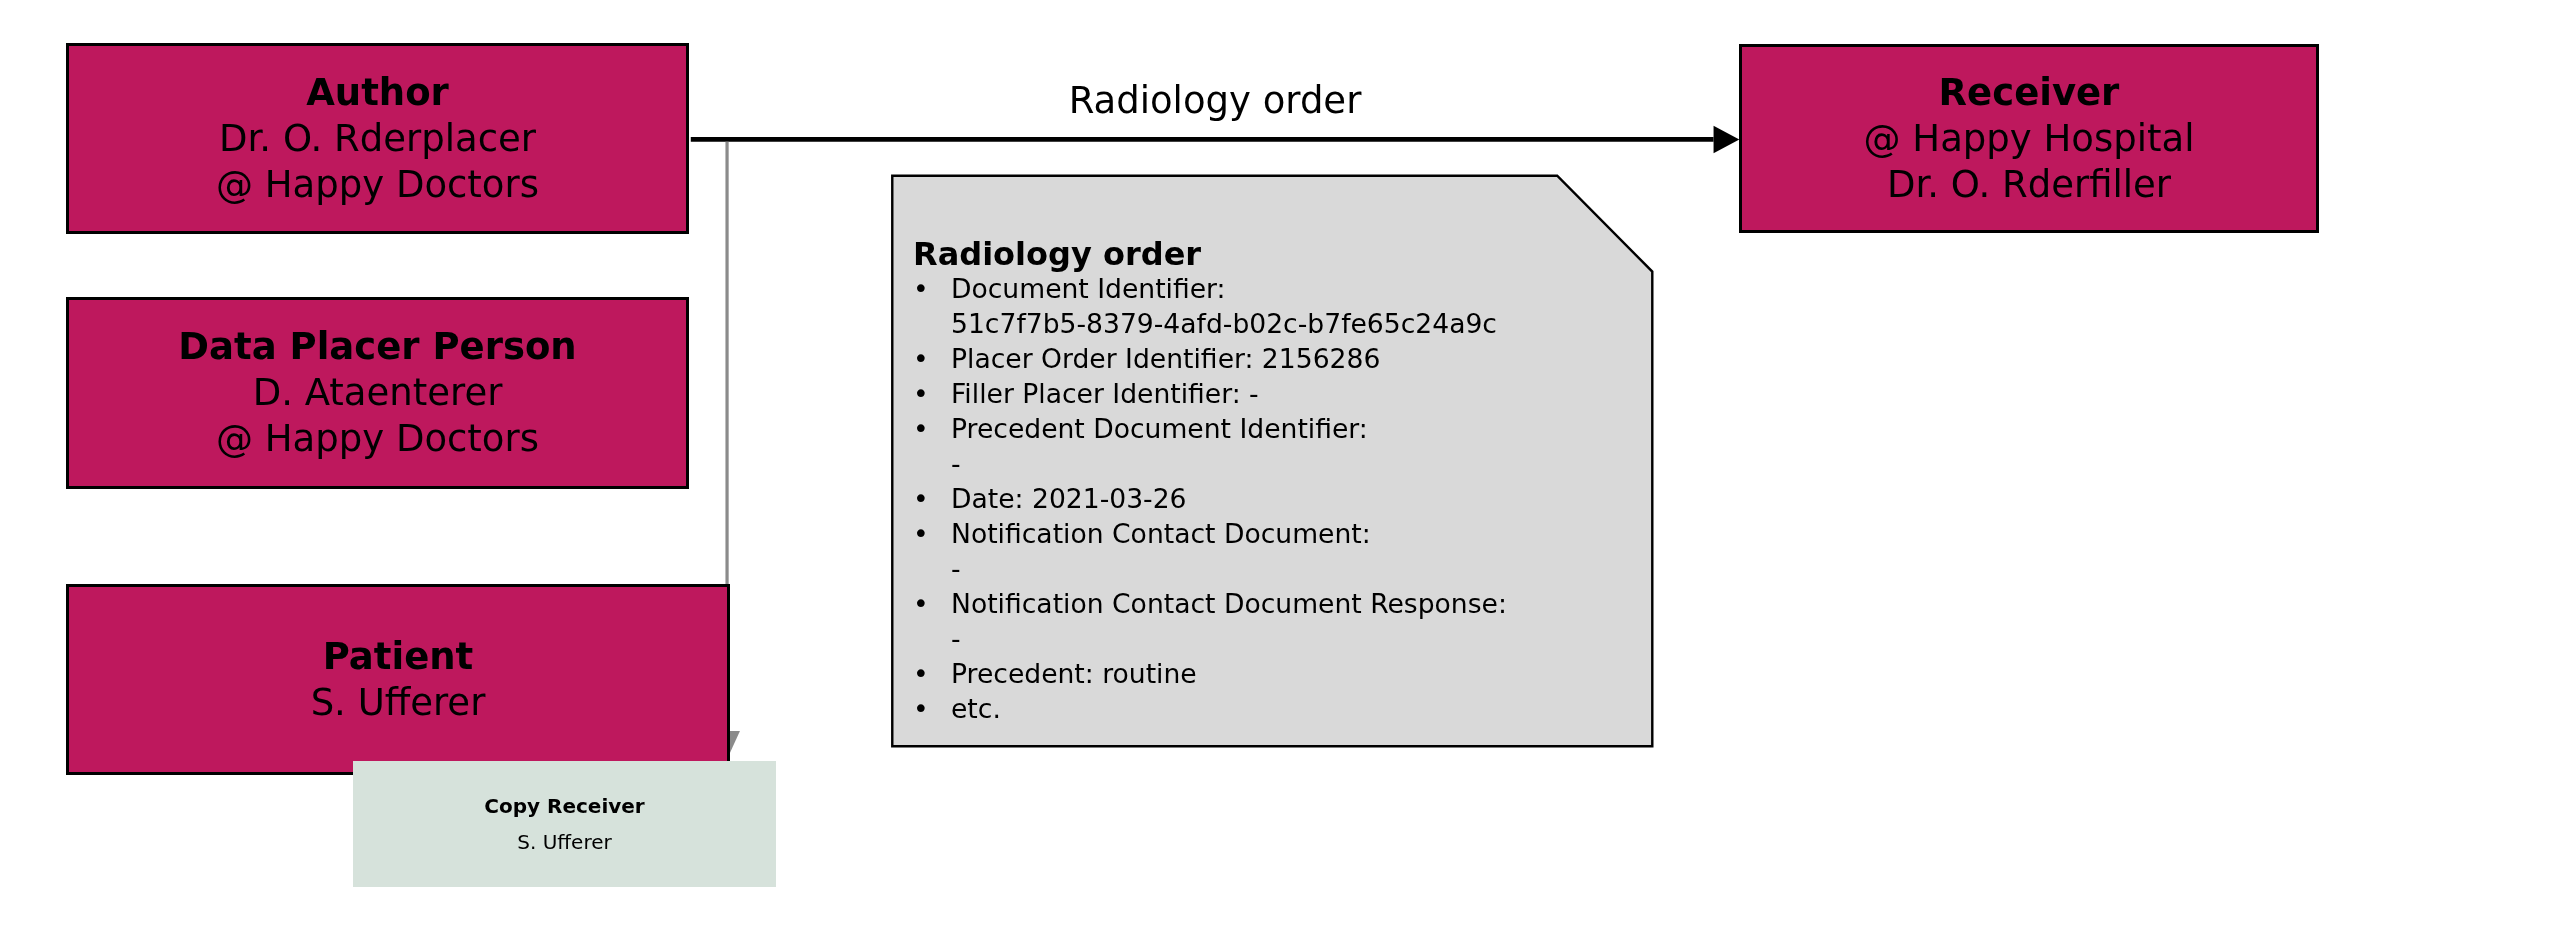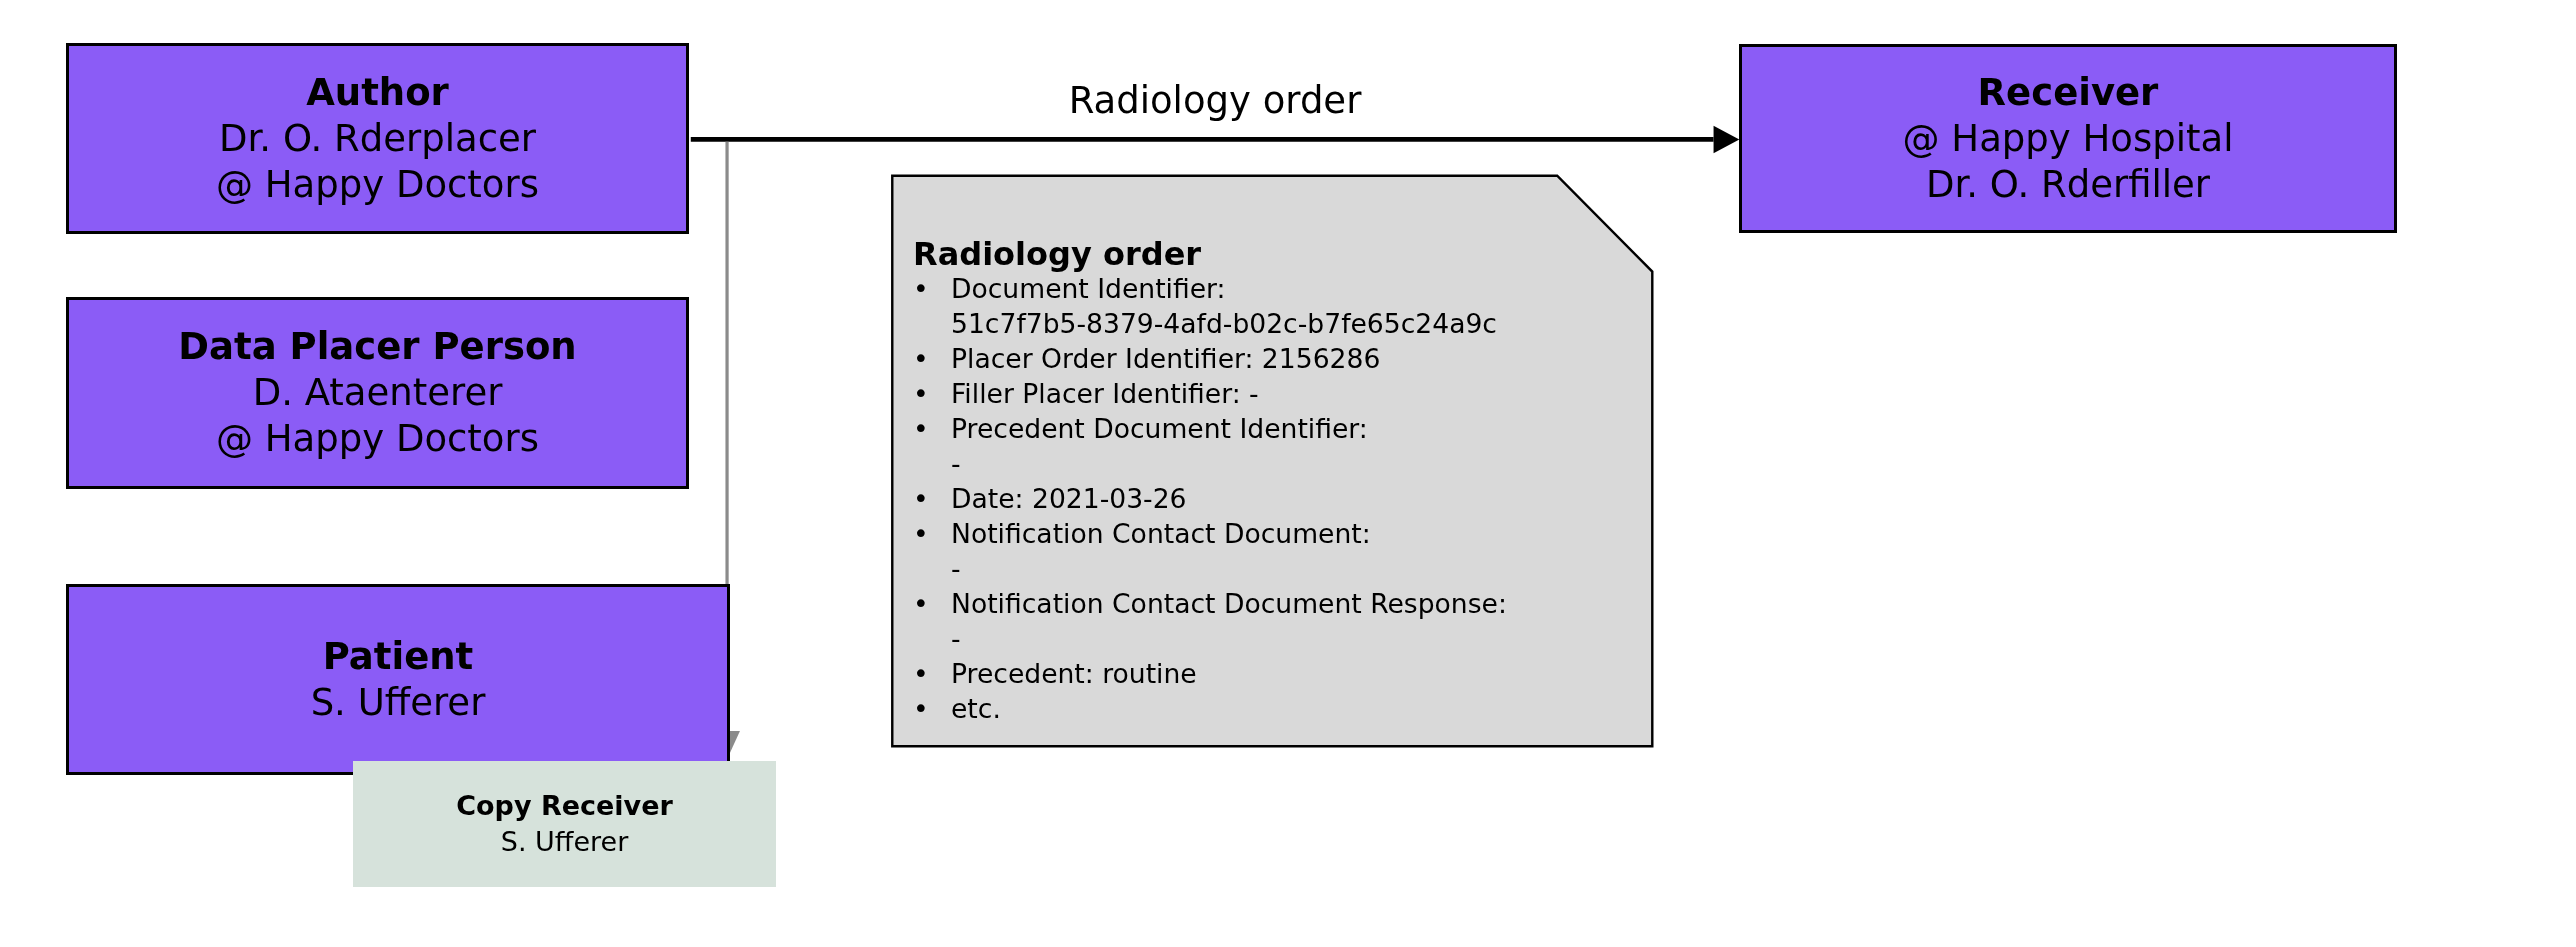--- a/index.html
+++ b/index.html
@@ -31,43 +31,43 @@
   .h-arrow-head { fill: var(--arrow_black, #000); }
   .v-arrow-line {
     stroke: var(--arrow_gray, #8b8b8b);
     stroke-width: 4;
   }
   .v-arrow-head { fill: var(--arrow_gray, #8b8b8b); }
 
   .box {
     position: absolute;
     box-sizing: border-box;
-    background: #8b5cf6;
+    background: #be185d;
     border: 3.2px solid var(--line_black, #000);
     display: flex;
     flex-direction: column;
     justify-content: center;
     align-items: center;
     text-align: center;
     font-size: 37px;
     line-height: 46px;
     color: #000;
   }
   .box .title { font-weight: bold; }
 
   .box.author     { left: 66px;   top: 43px;  width: 623px; height: 191px; }
   .box.data-entry { left: 66px;   top: 297px; width: 623px; height: 192px; }
   .box.patient    { left: 66px;   top: 584px; width: 664px; height: 191px; }
-  .box.receiver   { left: 1739px; top: 44px;  width: 658px; height: 189px; }
+  .box.receiver   { left: 1739px; top: 44px;  width: 580px; height: 189px; }
 
   .box.copy-receiver {
     left: 353px; top: 761px; width: 423px; height: 126px;
     background: var(--copy_receiver_fill, #d6e2db);
     border: none;
-    font-size: 27px;
+    font-size: 20px;
     line-height: 36px;
   }
 
   .arrow-label {
     position: absolute;
     left: 1215px;
     top: 81px;
     transform: translateX(-50%);
     font-size: 37px;
     line-height: 40px;

